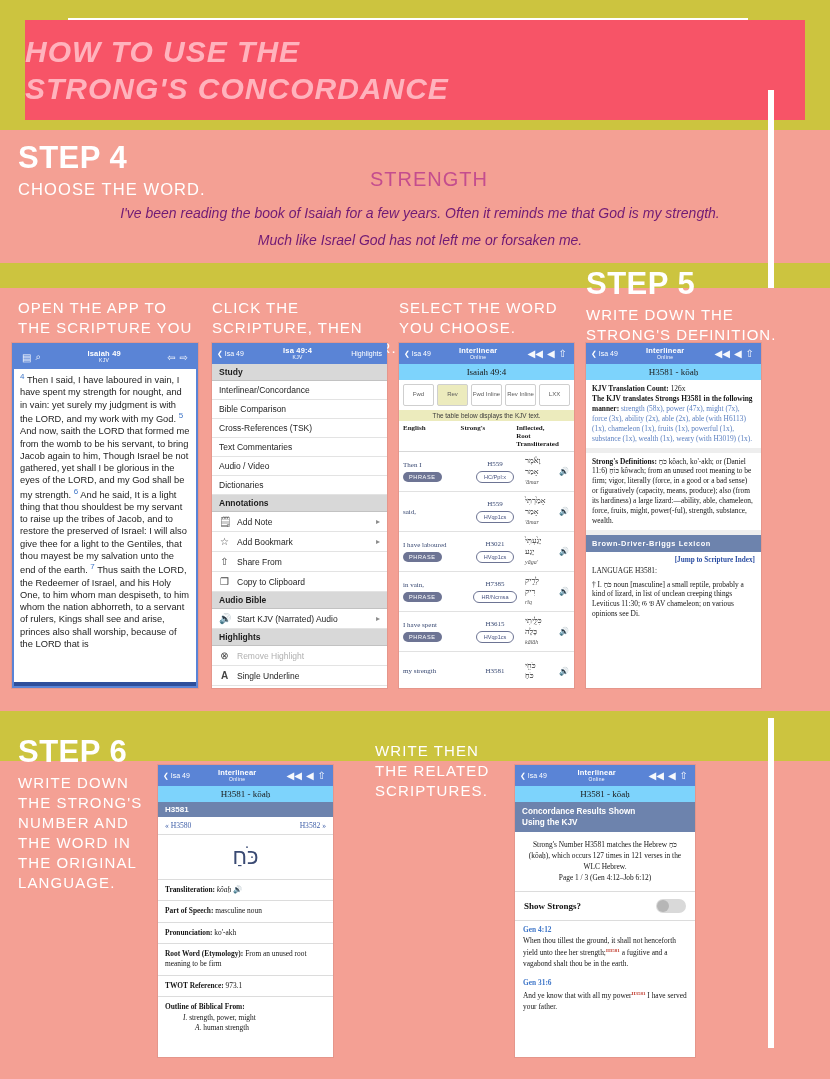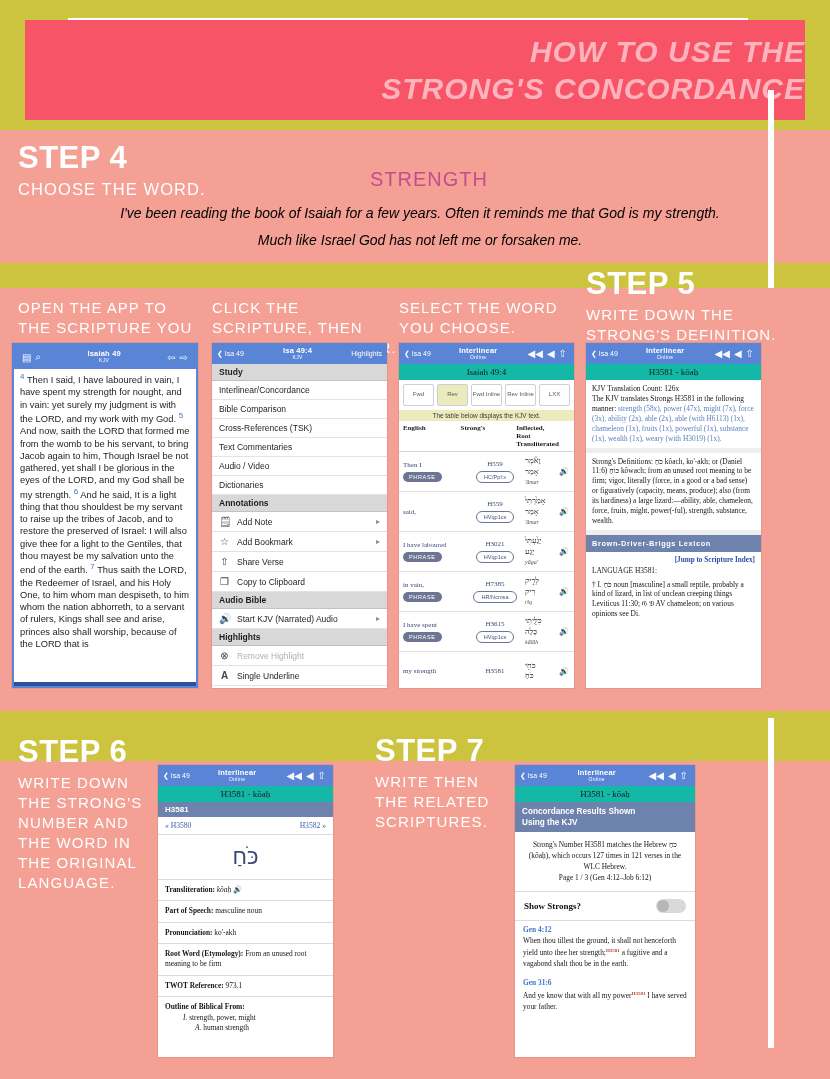--- a/index.html
+++ b/index.html
@@ -13,21 +13,21 @@
 
   
   .band{position:absolute;left:0;width:830px;}
   .band-salmon{background:#f4a094;}
   .band-olive{background:#ccc43f;}
 
   
   .title-block{
     position:absolute;left:25px;top:20px;width:780px;height:100px;
     background:#f75467;
-    display:flex;flex-direction:column;align-items:flex-end;justify-content:center;
+    display:flex;flex-direction:column;align-items:flex-start;justify-content:center;
   }
   .title-rule{
     position:absolute;left:68px;top:18px;width:680px;height:5px;background:#ffffff;
   }
   .title-line{
     color:#ffb3bd;font-style:italic;font-weight:bold;
     font-size:30px;letter-spacing:1px;line-height:1.25;
     text-align:center;
   }
 
@@ -47,21 +47,21 @@
     color:#ffffff;font-size:15px;letter-spacing:1.0px;line-height:1.32;
   }
 
   
   .word-pick{
     position:absolute;left:370px;top:168px;
     color:#c44d8e;font-size:20px;letter-spacing:1px;
   }
   .note{
     position:absolute;left:85px;top:200px;width:670px;
-    color:#000000;font-size:14px;line-height:1.95;text-align:center;
+    color:#701a75;font-size:14px;line-height:1.95;text-align:center;
     font-style:italic;
   }
 
   
   .phone{position:absolute;background:#ffffff;overflow:hidden;
          box-shadow:0 0 0 1px rgba(0,0,0,.06);}
   .navbar{background:#5a84d6;color:#ffffff;display:flex;align-items:center;
           padding:0 5px;height:21px;font-size:7px;}
   .nav-mid{flex:1;text-align:center;line-height:1.05;}
   .nav-mid .t1{font-weight:bold;font-size:7.5px;letter-spacing:.2px;}
@@ -80,21 +80,21 @@
   .sect{background:#d8d8d8;color:#1d1d1d;font-weight:bold;font-size:8.5px;
         padding:3px 7px;border-bottom:1px solid #c2c2c2;}
   .row{display:flex;align-items:center;gap:7px;font-size:8.5px;color:#1d1d1d;
        padding:4px 7px;border-bottom:1px solid #e3e3e3;}
   .row .ic{width:11px;text-align:center;font-size:10px;color:#444;}
   .row .cv{margin-left:auto;color:#8a8a8a;font-size:8px;}
   .row.dim{color:#b0b0b0;}
 
   
   #phone3{left:399px;top:343px;width:175px;height:345px;}
-  .ref-bar{background:#14b8a6;text-align:center;font-size:9px;padding:3px 12px;color:#1a1a1a;
+  .ref-bar{background:#7dd3fc;text-align:center;font-size:9px;padding:3px 12px;color:#1a1a1a;
            font-family:"Liberation Serif",serif;}
   .tabs{display:flex;gap:3px;padding:4px 4px;background:#fff;}
   .tab{flex:1;border:1px solid #cfcfcf;border-radius:2px;text-align:center;
        font-size:6px;color:#5a5a5a;padding:6px 0;line-height:1.25;}
   .tab.sel{background:#ecebbd;}
   .kjv-note{background:#ecebbd;text-align:center;font-size:6.4px;color:#3b3b3b;padding:2px 0;}
   .il-head{display:flex;font-family:"Liberation Serif",serif;font-weight:bold;
            font-size:7px;color:#1a1a1a;padding:3px 4px;border-bottom:1px solid #d7d7d7;}
   .il-head .c1{width:62px;}
   .il-head .c2{width:60px;}
@@ -110,21 +110,21 @@
         border-radius:8px;padding:2px 7px;margin-top:3px;background:#fff;
         font-family:"Liberation Sans",sans-serif;}
   .spk{width:12px;text-align:center;color:#5a84d6;font-size:8px;}
   .heb{font-size:8px;}
   .translit{font-style:italic;font-size:6px;color:#555;}
 
   
   #phone4{left:586px;top:343px;width:175px;height:345px;}
   .defbox{padding:4px 6px;font-family:"Liberation Serif",serif;font-size:7.4px;
           line-height:1.34;color:#151515;}
-  .defbox b{font-weight:normal;}
+  .defbox b{font-weight:bold;}
   .lnk{color:#5a7fc0;}
   .rule-gap{height:5px;background:#eeeeee;}
   .bdb-head{background:#6d83ad;color:#ffffff;font-weight:bold;font-size:7.4px;
             letter-spacing:.6px;padding:4px 6px;}
   .jump{color:#2c4fa3;font-weight:bold;text-align:right;font-size:7.2px;}
 
   
   #phone5{left:158px;top:765px;width:175px;height:292px;}
   .num-head{background:#6d83ad;color:#ffffff;font-weight:bold;font-size:8px;padding:3px 7px;}
   .nav-adj{display:flex;justify-content:space-between;font-size:7.6px;color:#3f5fa8;
@@ -254,21 +254,21 @@
         <span>Add Note</span>
         <span class="cv">▸</span>
       </div>
     <div class="row">
         <span class="ic">☆</span>
         <span>Add Bookmark</span>
         <span class="cv">▸</span>
       </div>
     <div class="row">
         <span class="ic">⇧</span>
-        <span>Share Verse</span>
+        <span>Share From</span>
       </div>
     <div class="row">
         <span class="ic">❐</span>
         <span>Copy to Clipboard</span>
       </div>
 
     <div class="sect">Audio Bible</div>
     <div class="row">
         <span class="ic">🔊</span>
         <span>Start KJV (Narrated) Audio</span>
@@ -385,21 +385,20 @@
       <div style="margin-top:4px;">† I. כֹּחַ noun [masculine] a small reptile, probably a kind of lizard, in list of unclean creeping things Leviticus 11:30; 𝔊 𝔙 AV chameleon; on various opinions see Di.</div>
     </div>
   </div>
 
   <div style="position:absolute;left:18px;top:736px;width:140px;">
     <div class="step-title">STEP 6</div>
     <div class="step-sub" style="font-size:15px;">WRITE DOWN THE STRONG'S NUMBER AND THE WORD IN THE ORIGINAL LANGUAGE.</div>
   </div>
 
   <div style="position:absolute;left:375px;top:735px;width:140px;">
-    <div class="step-title">STEP 7</div>
     <div class="step-sub" style="font-size:15px;">WRITE THEN THE RELATED SCRIPTURES.</div>
   </div>
 
   <div class="phone" id="phone5">
     <div class="navbar">
       <span>❮&nbsp;</span>
       <span>Isa 49</span>
       <span class="nav-mid">
         <span class="t1" style="display:block;">Interlinear</span>
         <span class="t2" style="display:block;">Online</span>

